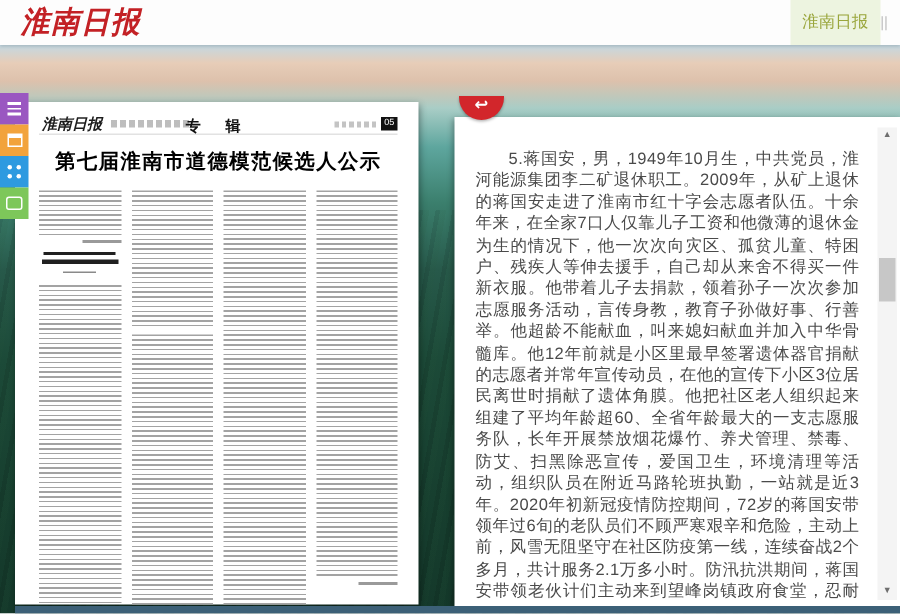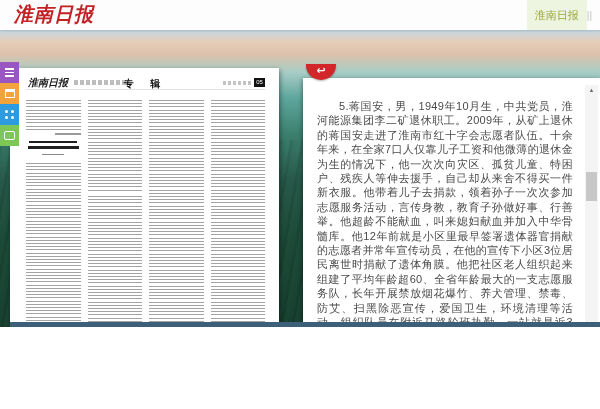--- a/index.html
+++ b/index.html
@@ -1,17 +1,17 @@
 <!DOCTYPE html>
 <html><head>
 <meta charset="utf-8">
 <style>
   * { margin:0; padding:0; box-sizing:border-box; }
   html,body { width:600px; height:409px; overflow:hidden; font-family:"Liberation Sans","DejaVu Sans",sans-serif; background:#fff; }
-  .stage { position:relative; width:600px; height:327px; overflow:hidden; }
+  .stage { position:relative; width:600px; height:409px; overflow:hidden; }
 
   
   .bg-photo { position:absolute; left:0; top:30px; width:600px; height:379px;
     background:linear-gradient(180deg,#c3d8e2 0px,#e7cdb8 12px,#ddc1ac 24px,#a9cdc6 42px,#5ea69e 68px,#3b7f6d 105px,#27594a 150px,#1c4a38 210px,#173f2f 300px,#14382a 379px);
   }
   .bg-texture { position:absolute; left:0; top:140px; width:600px; height:269px; opacity:.35;
     background:repeating-linear-gradient(100deg, rgba(0,0,0,.25) 0 3px, rgba(40,90,60,.25) 3px 7px, rgba(0,0,0,0) 7px 11px); }
   .frame-bottom { position:absolute; left:10px; right:0; bottom:0; height:5px; background:#3c6077; z-index:9; }
 
   
@@ -123,20 +123,21 @@
   <div class="newspaper">
     <div class="mast-row">
       <div class="mast-logo">淮南日报</div>
       <div class="mast-date"></div>
       <div class="section-title">专 辑</div>
       <div class="mast-right">
         <div class="mast-micro"></div>
         <div class="page-box">05</div>
       </div>
     </div>
+    <div class="headline">第七届淮南市道德模范候选人公示</div>
     <div class="columns">
       <div class="col">
         <div class="sim" style="height:30px"></div>
         <div class="sig"></div>
         <div class="subhead-bar sb1"></div>
         <div class="subhead-bar sb2"></div>
         <div class="subhead-bar sb3"></div>
         <div class="gap6"></div>
         <div class="sim grow"></div>
       </div>

